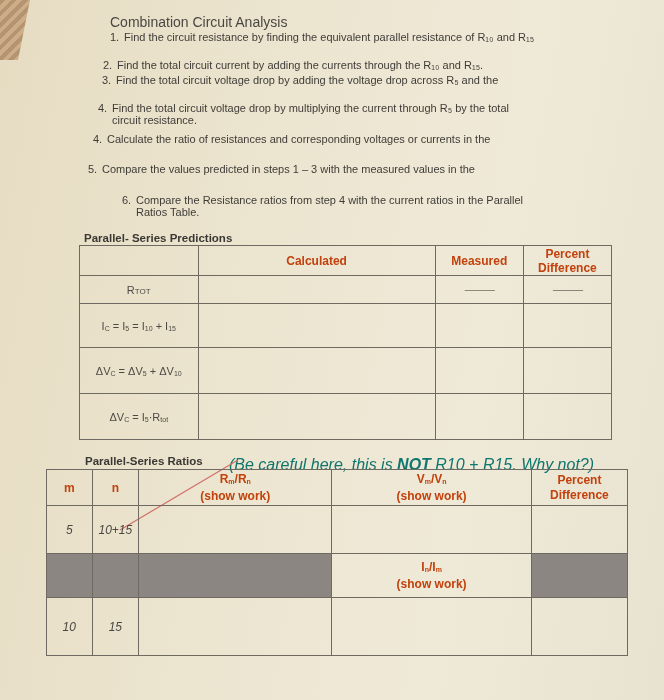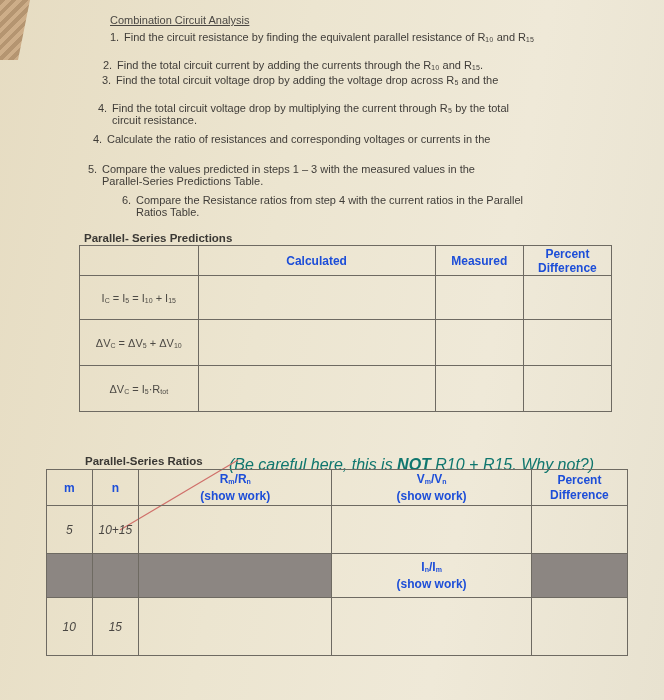--- a/index.html
+++ b/index.html
@@ -11,40 +11,40 @@
       position: relative;
     }
     .edge {
       position: absolute; left: 0; top: 0; width: 30px; height: 60px;
       background: repeating-linear-gradient(135deg, #a8835c 0 4px, #c7a27a 4px 8px);
       clip-path: polygon(0 0, 100% 0, 60% 100%, 0 100%);
       opacity: 0.8;
     }
     .title {
       position: absolute; left: 110px; top: 14px;
-      font-size: 11px; text-decoration: underline; color: #4a4743;
+      font-size: 14px; color: #4a4743;
     }
     .steps { position: absolute; left: 0; top: 0; font-size: 11px; color: #3f3c38; }
     .step { position: absolute; white-space: nowrap; line-height: 12px; }
     .step .num { display: inline-block; width: 14px; }
     .step .cont { display: block; padding-left: 14px; }
     sub { font-size: 7px; vertical-align: -1px; }
 
     .sec-title {
       position: absolute; font-size: 11.5px; font-weight: bold; color: #3a3834;
     }
     table.grid {
       position: absolute; border-collapse: collapse;
       font-size: 11px; color: #4a4743;
     }
     table.grid td {
       border: 1px solid #6e6a62; text-align: center; vertical-align: middle;
       padding: 0;
     }
-    .hdr { font-weight: bold; font-size: 12px; color: #1d4ed8; }
+    .hdr { font-weight: bold; font-size: 12px; color: #c2410c; }
     .dash { letter-spacing: -1px; color: #6a665f; font-size: 9px; }
     .formula { font-size: 11px; color: #4d4a45; }
     .shade { background: #8c8682; }
     .note {
       position: absolute; left: 229px; top: 456px;
       font-size: 16px; font-style: italic; color: #0f766e; white-space: nowrap;
     }
     .note b { font-weight: bold; }
     .ital { font-style: italic; }
   </style>
@@ -67,36 +67,41 @@
   </div>
   <div class="step" style="left:98px; top:102px;">
     <span class="num">4.</span><span>Find the total circuit voltage drop by multiplying the current through R₅ by the total</span>
     <span class="cont">circuit resistance.</span>
   </div>
   <div class="step" style="left:93px; top:133px;">
     <span class="num">4.</span><span>Calculate the ratio of resistances and corresponding voltages or currents in the</span>
   </div>
   <div class="step" style="left:88px; top:163px;">
     <span class="num">5.</span><span>Compare the values predicted in steps 1 – 3 with the measured values in the</span>
-    <span class="cont">Parallel-Series Predictions Table.</span>
   </div>
   <div class="step" style="left:86px; top:194px;margin-left:36px;">
     <span class="num">6.</span><span>Compare the Resistance ratios from step 4 with the current ratios in the Parallel</span>
     <span class="cont">Ratios Table.</span>
   </div>
 </div>
 
 <div class="sec-title" style="left:84px; top:232px;">Parallel- Series Predictions</div>
 <table class="grid" style="left:79px; top:245px; width:533px;">
   <tbody>
       <tr style="height:30px;">
     <td style="width:116px;"></td>
     <td class="hdr" style="width:233px;">Calculated</td>
     <td class="hdr" style="width:86px;">Measured</td>
     <td class="hdr" style="width:86px; line-height:14px;">Percent Difference</td>
+  </tr>
+  <tr style="height:28px;">
+    <td class="formula">R<sub style="font-size:8px;vertical-align:baseline;">TOT</sub></td>
+    <td></td>
+    <td class="dash">---------------</td>
+    <td class="dash">---------------</td>
   </tr>
   <tr style="height:44px;">
     <td class="formula">I<sub>C</sub> = I<sub>5</sub> = I<sub>10</sub> + I<sub>15</sub></td>
     <td></td>
     <td></td>
     <td></td>
   </tr>
   <tr style="height:46px;">
     <td class="formula">ΔV<sub>C</sub> = ΔV<sub>5</sub> + ΔV<sub>10</sub></td>
     <td></td>

